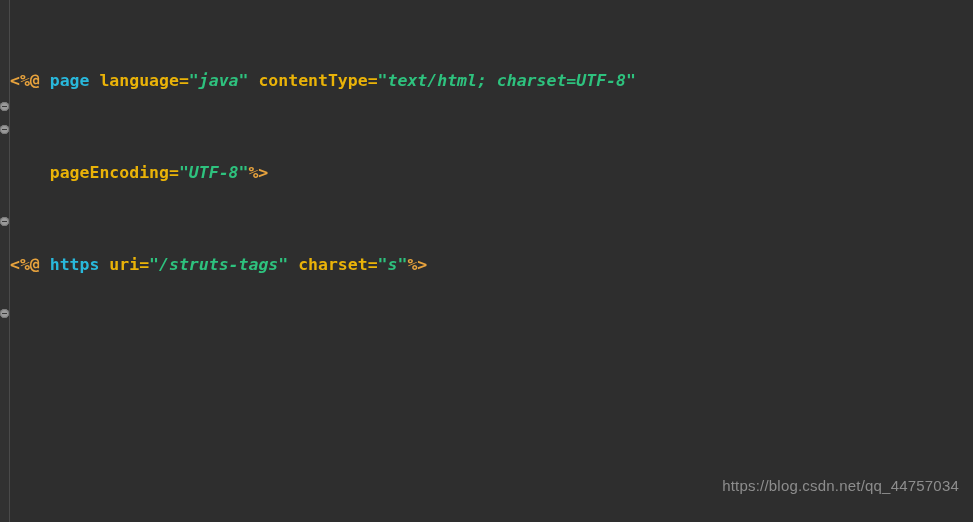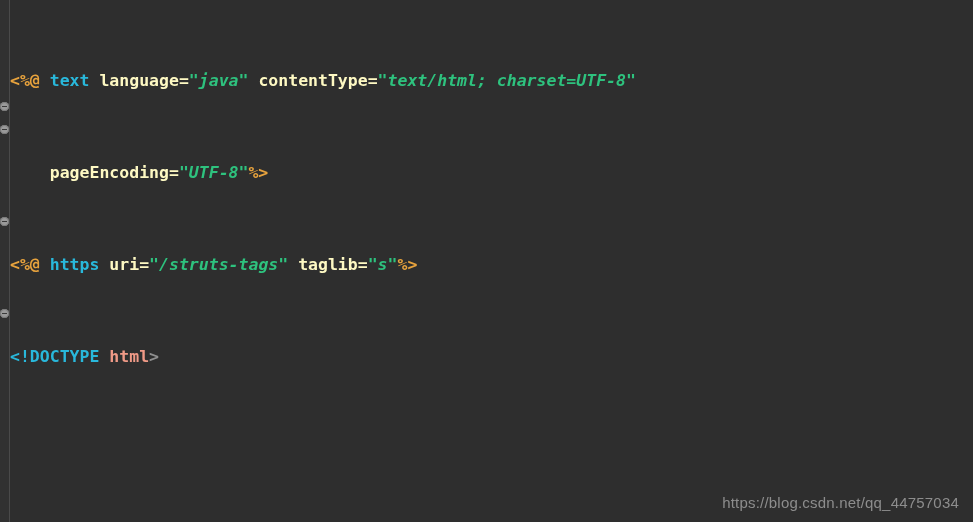--- a/index.html
+++ b/index.html
@@ -52,28 +52,28 @@
     white-space: pre;
   }
   .line {
     height: 23px;
     position: relative;
     padding-left: 0px;
   }
   
   .t-jspdelim { color: #e8a33d; }
   .t-tag      { color: #29b8db; }
-  .t-attr     { color: #fef9c3; }
+  .t-attr     { color: #eab308; }
   .t-string   { color: #2ec27e; font-style: italic; }
   .t-bracket  { color: #8f8f8f; font-weight: bold; }
   .t-doctype  { color: #f09a87; }
   #watermark {
     position: absolute;
     right: 14px;
-    bottom: 8px;
+    bottom: 25px;
     color: #8d8d8d;
     font-family: "Liberation Sans", sans-serif;
     font-size: 15px;
     font-weight: normal;
     letter-spacing: 0.2px;
   }
 </style>
 </head>
 <body>
 
@@ -81,27 +81,26 @@
 
   <div id="gutter">
     <div class="fold-marker" style="top:102px"></div>
     <div class="fold-marker" style="top:125px"></div>
     <div class="fold-marker" style="top:217px"></div>
     <div class="fold-marker" style="top:309px"></div>
   </div>
 
   <div id="code">
 
-    <div class="line"><span class="t-jspdelim">&lt;%@</span> <span class="t-tag">text</span> <span class="t-attr">language=</span><span class="t-string">"java"</span> <span class="t-attr">contentType=</span><span class="t-string">"text/html; charset=UTF-8"</span></div>
+    <div class="line"><span class="t-jspdelim">&lt;%@</span> <span class="t-tag">page</span> <span class="t-attr">language=</span><span class="t-string">"java"</span> <span class="t-attr">contentType=</span><span class="t-string">"text/html; charset=UTF-8"</span></div>
 
     <div class="line">    <span class="t-attr">pageEncoding=</span><span class="t-string">"UTF-8"</span><span class="t-jspdelim">%&gt;</span></div>
 
-    <div class="line"><span class="t-jspdelim">&lt;%@</span> <span class="t-tag">https</span> <span class="t-attr">uri=</span><span class="t-string">"/struts-tags"</span> <span class="t-attr">taglib=</span><span class="t-string">"s"</span><span class="t-jspdelim">%&gt;</span></div>
+    <div class="line"><span class="t-jspdelim">&lt;%@</span> <span class="t-tag">https</span> <span class="t-attr">uri=</span><span class="t-string">"/struts-tags"</span> <span class="t-attr">charset=</span><span class="t-string">"s"</span><span class="t-jspdelim">%&gt;</span></div>
 
-    <div class="line"><span class="t-tag">&lt;!DOCTYPE</span> <span class="t-doctype">html</span><span class="t-bracket">&gt;</span></div>
 
 
     
 
     
 
     
 
     
 

